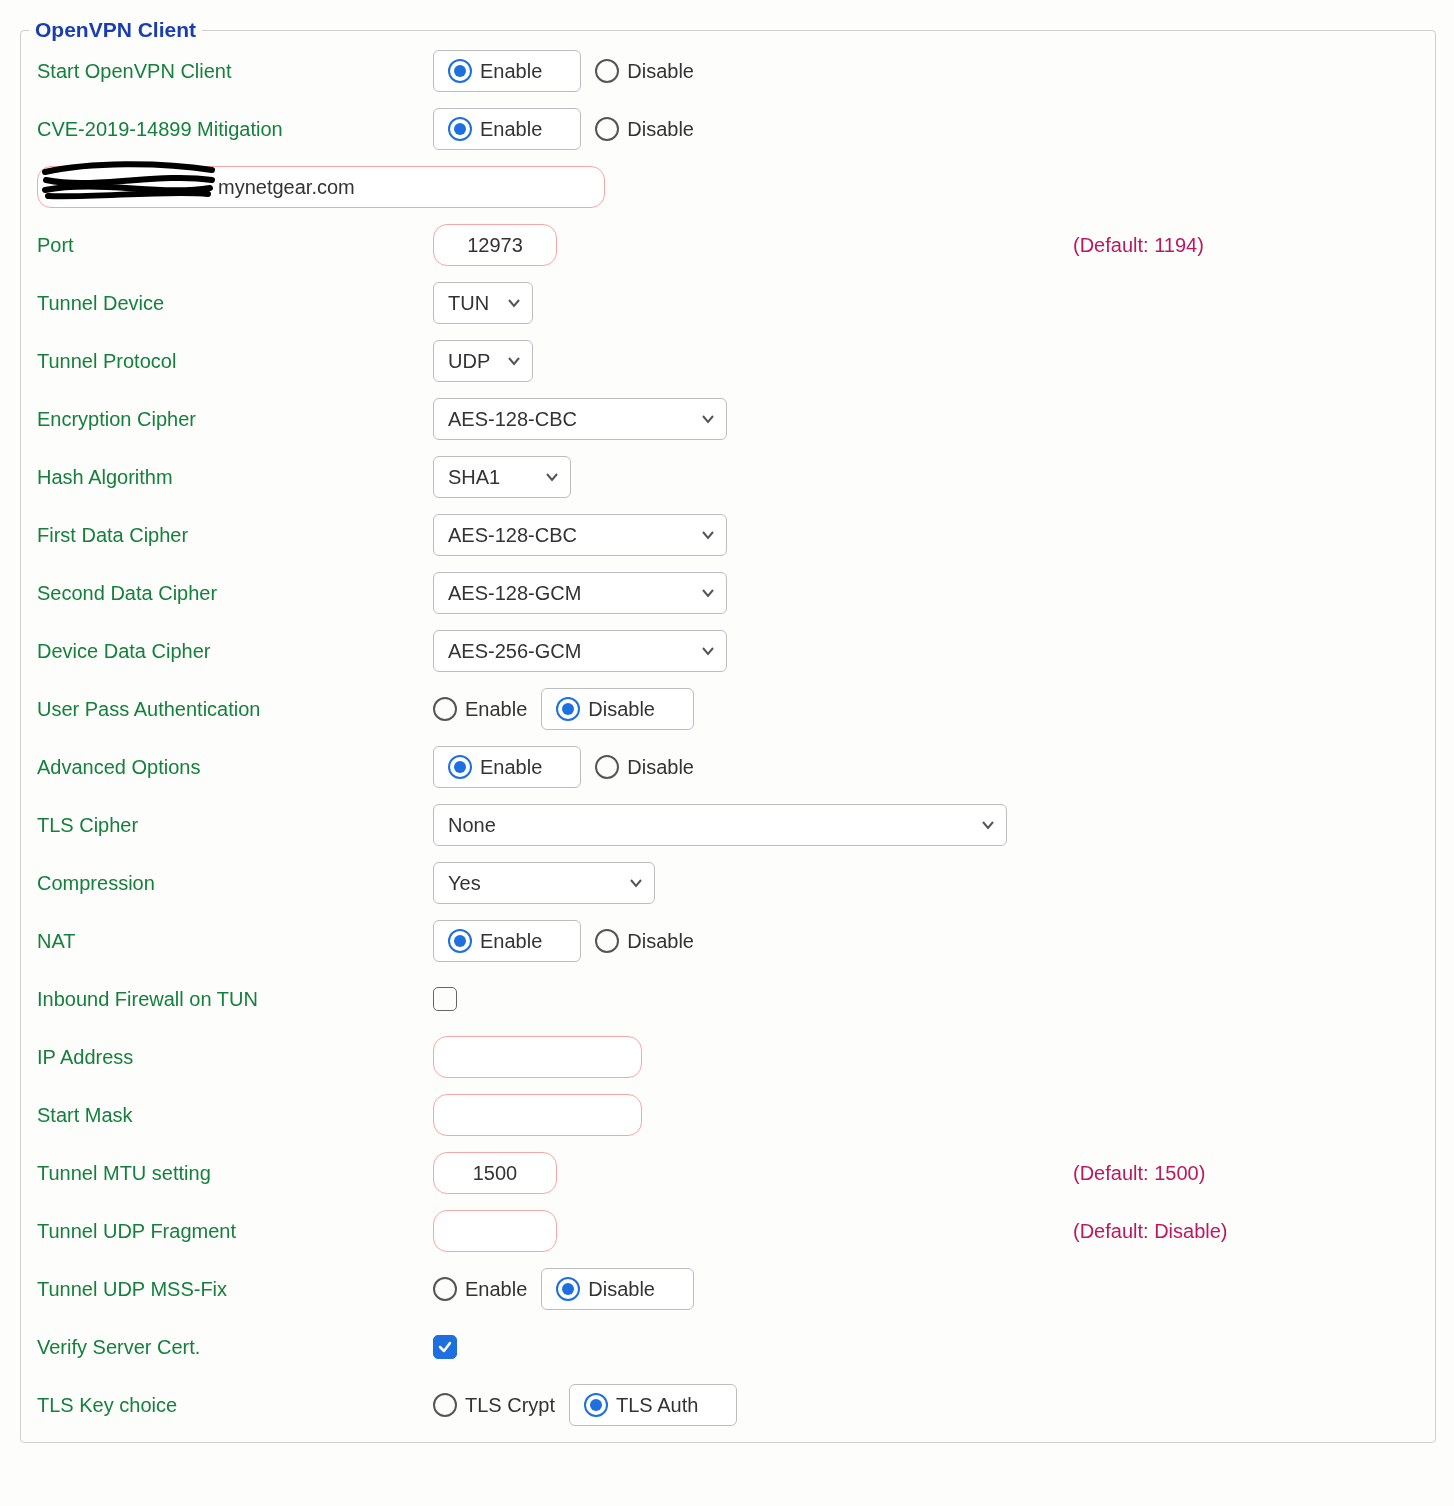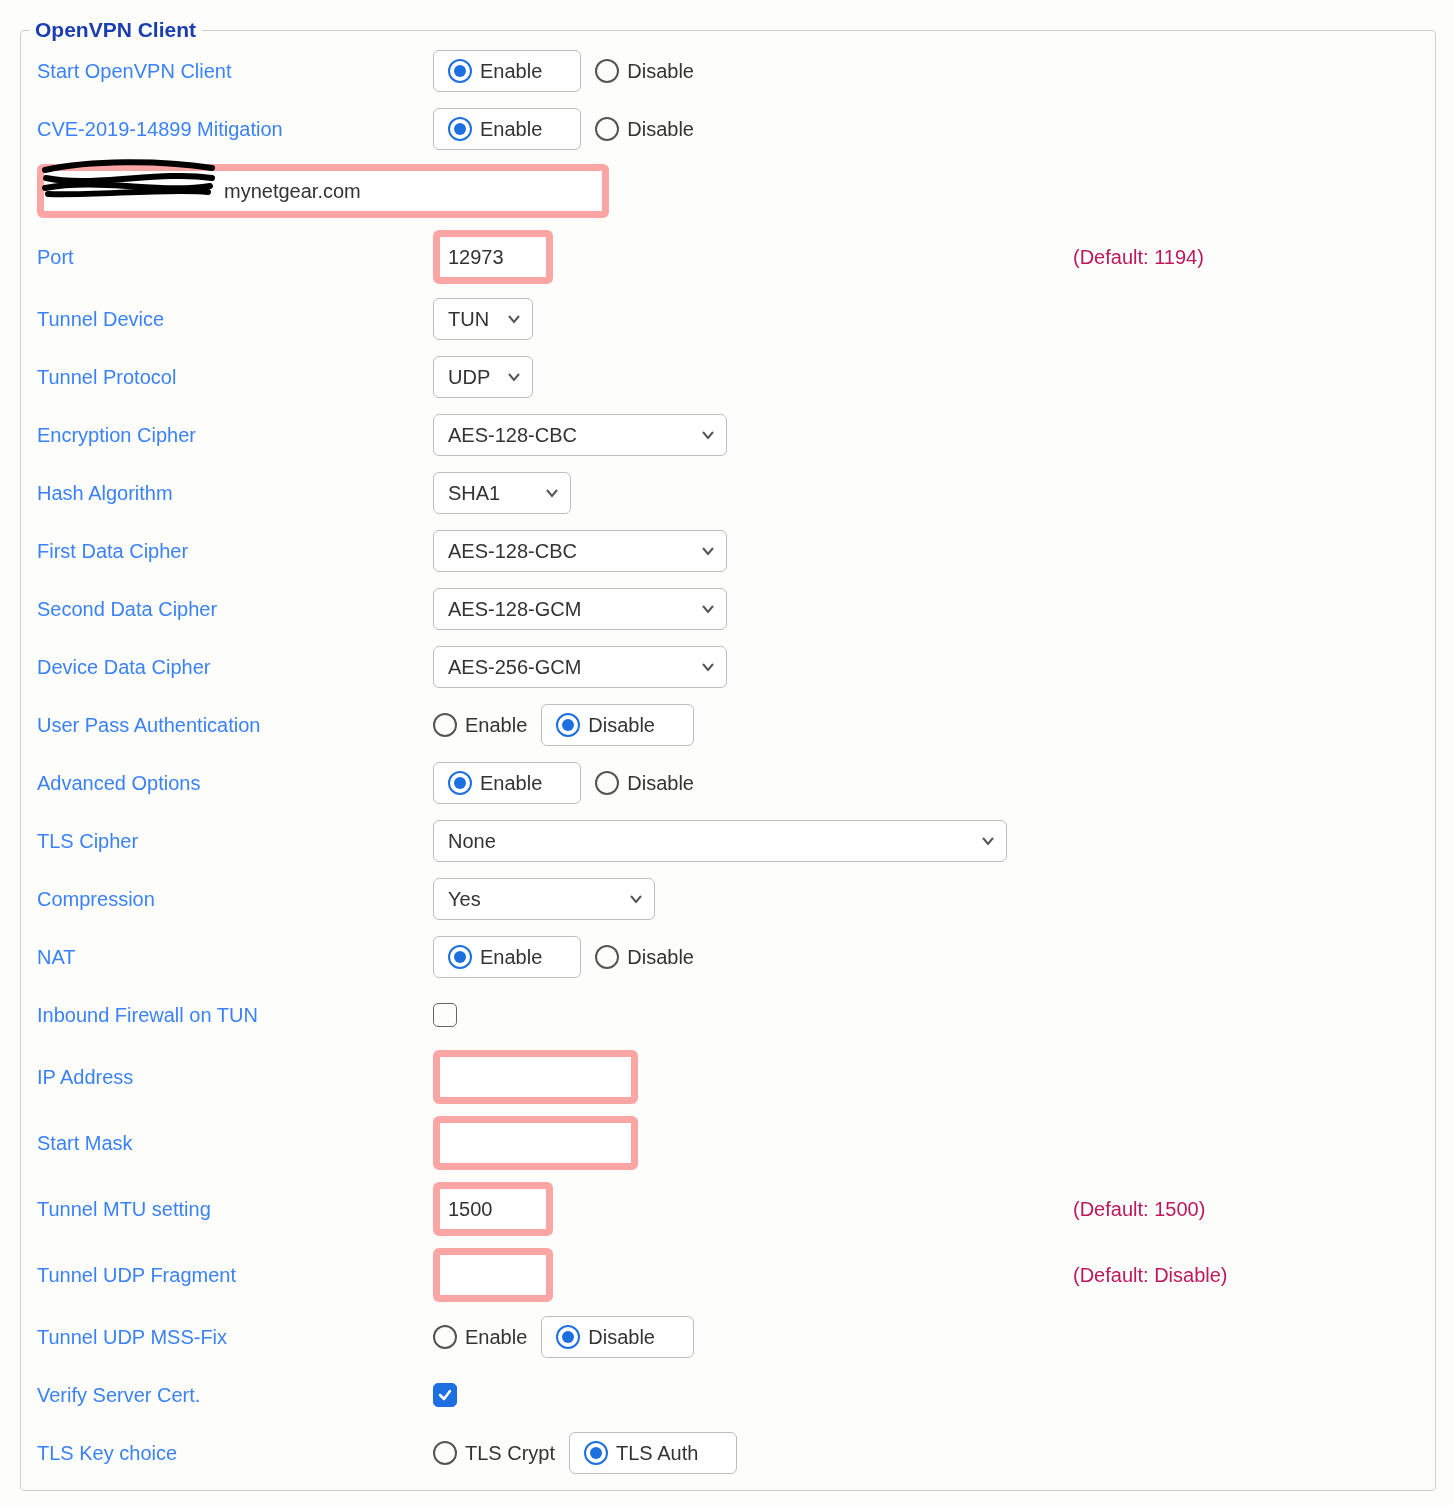--- a/index.html
+++ b/index.html
@@ -1,34 +1,34 @@
 <!DOCTYPE html>
 <html><head>
 <meta charset="utf-8">
 <style>
   html,body{margin:0;padding:0;background:#fdfdfb;}
   body{font-family:"Segoe UI",Tahoma,Verdana,sans-serif;font-size:20px;color:#333;padding:6px 8px;width:1440px;}
   fieldset{border:1px solid #cfcfcf;border-radius:4px;margin:12px;padding:0 8px 8px 8px;}
   legend{color:#1a3eb1;font-weight:700;font-size:21px;padding:0 6px;}
   .row{display:flex;align-items:center;min-height:46px;padding:6px 0 6px 8px;}
-  .lbl{flex:0 0 396px;color:#3b82f6;}
+  .lbl{flex:0 0 396px;color:#15803d;}
   .ctl{flex:0 0 640px;display:flex;align-items:center;}
   .hint{color:#be185d;font-size:20px;}
   
   .rd{display:inline-flex;align-items:center;margin-right:14px;cursor:pointer;}
   .rd .circ{width:24px;height:24px;border:2px solid #555;border-radius:50%;display:inline-flex;align-items:center;justify-content:center;margin-right:8px;box-sizing:border-box;}
   .rd.sel .circ{border-color:#1e6fe0;}
   .rd.sel .circ::after{content:"";width:12px;height:12px;background:#1e6fe0;border-radius:50%;}
   
   .cb{width:24px;height:24px;border:1.5px solid #666;border-radius:5px;display:inline-flex;align-items:center;justify-content:center;box-sizing:border-box;}
   .cb.chk{background:#1e6fe0;border-color:#1e6fe0;}
   .cb.chk svg{stroke:#fff;}
   
-  .txt{height:40px;border:7px solid #fca5a5;border-radius:6px;padding:0 8px;font-size:20px;color:#333;background:#fff;}
-  .txt.small{width:90px;text-align:left;}
+  .txt{height:40px;border:1px solid #fca5a5;border-radius:14px;padding:0 16px;font-size:20px;color:#333;background:#fff;}
+  .txt.small{width:90px;text-align:center;}
   .txt.med{width:175px;}
   .txt.wide{width:370px;}
   
   .sel{position:relative;display:inline-flex;align-items:center;height:40px;border:1px solid #bdbdbd;border-radius:6px;background:#fff;padding:0 38px 0 14px;font-size:20px;color:#333;cursor:pointer;}
   .sel .chev{position:absolute;right:10px;top:50%;transform:translateY(-50%);}
   .sel.w94{width:46px;}
   .sel.w140{width:84px;}
   .sel.w280{width:240px;}
   .sel.w220{width:168px;}
   .sel.w560{width:520px;}

